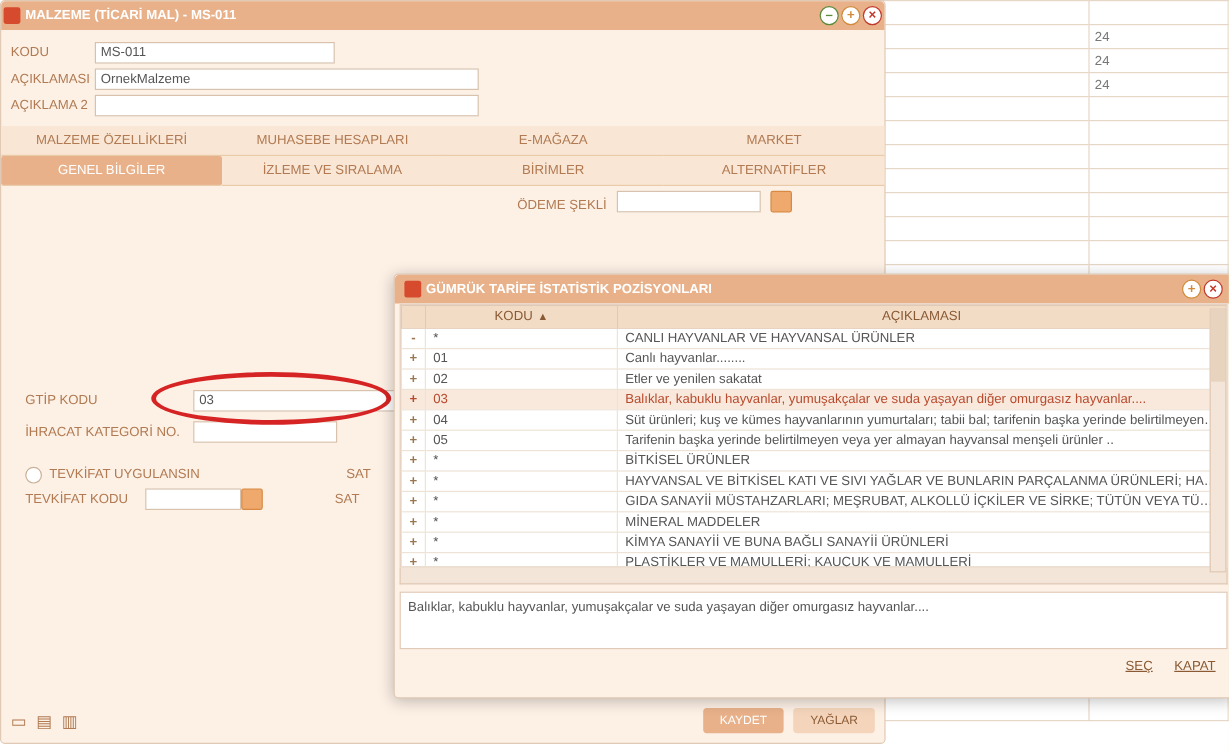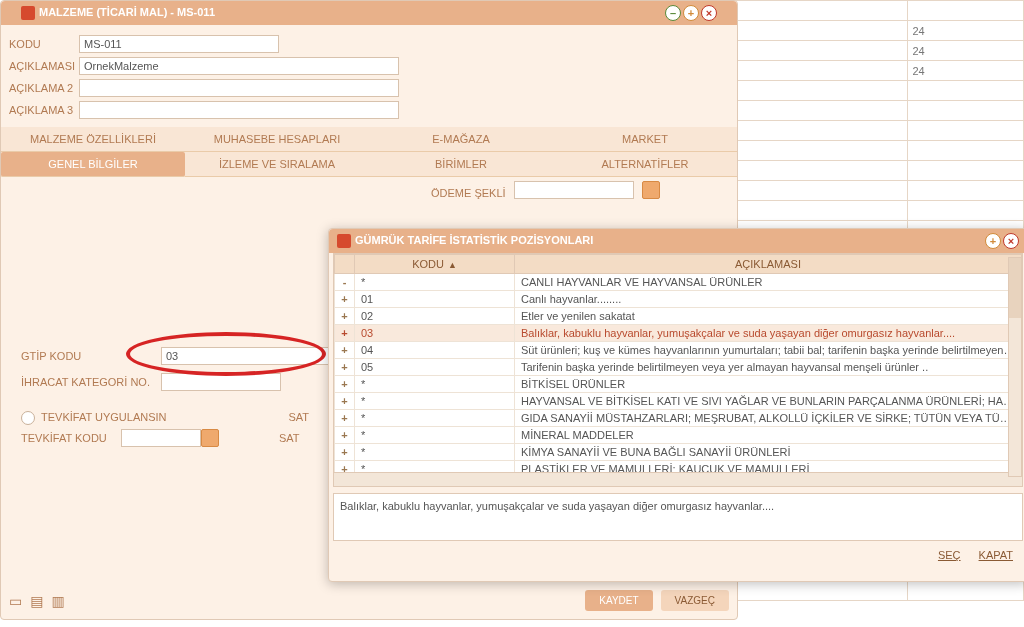--- a/index.html
+++ b/index.html
@@ -1,20 +1,20 @@
 <!DOCTYPE html>
 <html><head>
 <meta charset="utf-8">
 <style>
   * { box-sizing: border-box; margin: 0; padding: 0; font-family: Arial, sans-serif; font-size: 11px; }
   body { background: #fff; width: 1024px; height: 627px; position: relative; overflow: hidden; }
 
   
   .main-win { position: absolute; left: 0; top: 0; width: 738px; height: 620px; background: #fdf1e6; border: 1px solid #e0c9b5; border-radius: 4px; }
-  .main-title { background: #e8b18a; color: #fff; padding: 4px 20px; border-radius: 4px 4px 0 0; display: flex; align-items: center; justify-content: space-between; font-weight: bold; }
+  .main-title { background: #e8b18a; color: #fff; padding: 4px 2px; border-radius: 4px 4px 0 0; display: flex; align-items: center; justify-content: space-between; font-weight: bold; }
   .winicons { display: flex; gap: 2px; }
   .ci { width: 16px; height: 16px; display: inline-flex; align-items: center; justify-content: center; border: 1px solid #888; border-radius: 8px; font-size: 11px; font-weight: bold; cursor: pointer; background: #fff; }
   .ci.minus { color: #5a8a3a; border-color:#5a8a3a;}
   .ci.plus  { color: #d18b3a; border-color:#d18b3a;}
   .ci.close { color: #c0392b; border-color:#c0392b;}
 
   .fields { padding: 10px 8px 4px 8px; }
   .frow { display: flex; align-items: center; margin-bottom: 4px; }
   .flabel { width: 70px; color: #b17a52; font-size: 11px; }
   .ftext { border: 1px solid #d8c2ad; background: #fff; height: 18px; padding: 1px 4px; font-size: 11px; color:#555;}
@@ -216,24 +216,20 @@
     <div class="frow">
       <span class="flabel">KODU</span>
       <input class="ftext small" value="MS-011" style="">
     </div>
     <div class="frow">
       <span class="flabel">AÇIKLAMASI</span>
       <input class="ftext big" value="OrnekMalzeme" style="">
     </div>
     <div class="frow">
       <span class="flabel">AÇIKLAMA 2</span>
-      <input class="ftext big" style="">
-    </div>
-    <div class="frow">
-      <span class="flabel">AÇIKLAMA 3</span>
       <input class="ftext big" style="">
     </div>
   </div>
 
   <div class="tabs">
     <div class="tab">MALZEME ÖZELLİKLERİ</div>
     <div class="tab">MUHASEBE HESAPLARI</div>
     <div class="tab">E-MAĞAZA</div>
     <div class="tab">MARKET</div>
   </div>
@@ -279,21 +275,21 @@
   </div>
 
   <div class="footer">
     <div class="footicons">
       <span>▭</span>
       <span>▤</span>
       <span>▥</span>
     </div>
     <div class="btnrow">
       <button class="btn">KAYDET</button>
-      <button class="btn outline">VAZGEÇ</button>
+      <button class="btn outline">YAĞLAR</button>
     </div>
   </div>
 </div>
 
 <div class="popup">
   <div class="ptitle">
     <span><span class="appicon"></span><span>GÜMRÜK TARİFE İSTATİSTİK POZİSYONLARI</span></span>
     <span class="winicons">
       <span class="ci plus">+</span>
       <span class="ci close">×</span>

